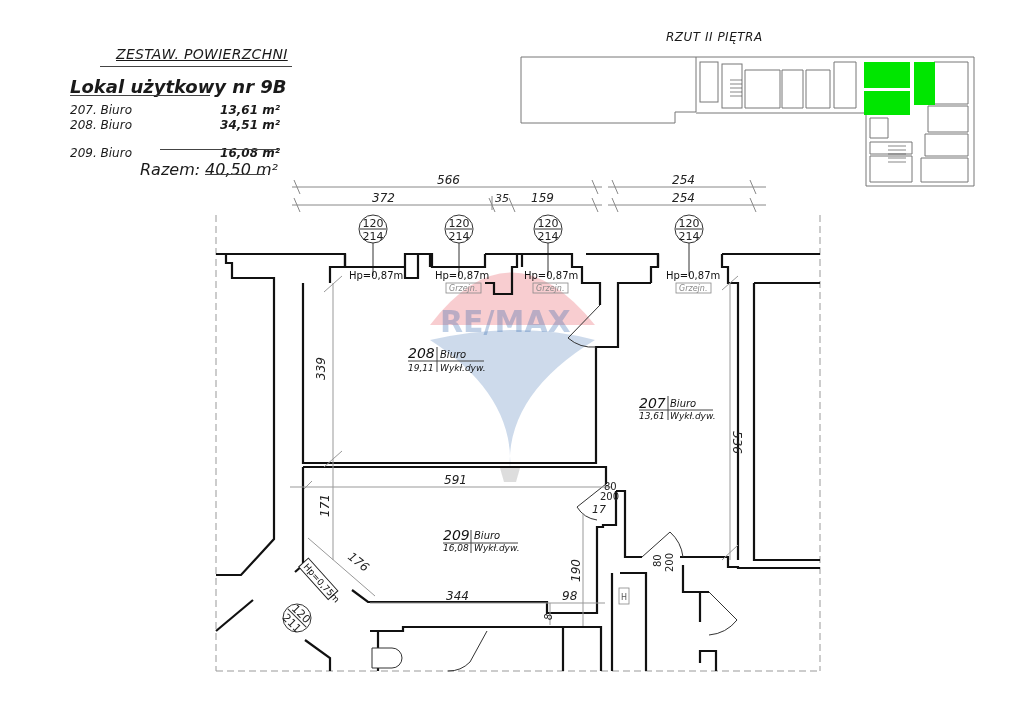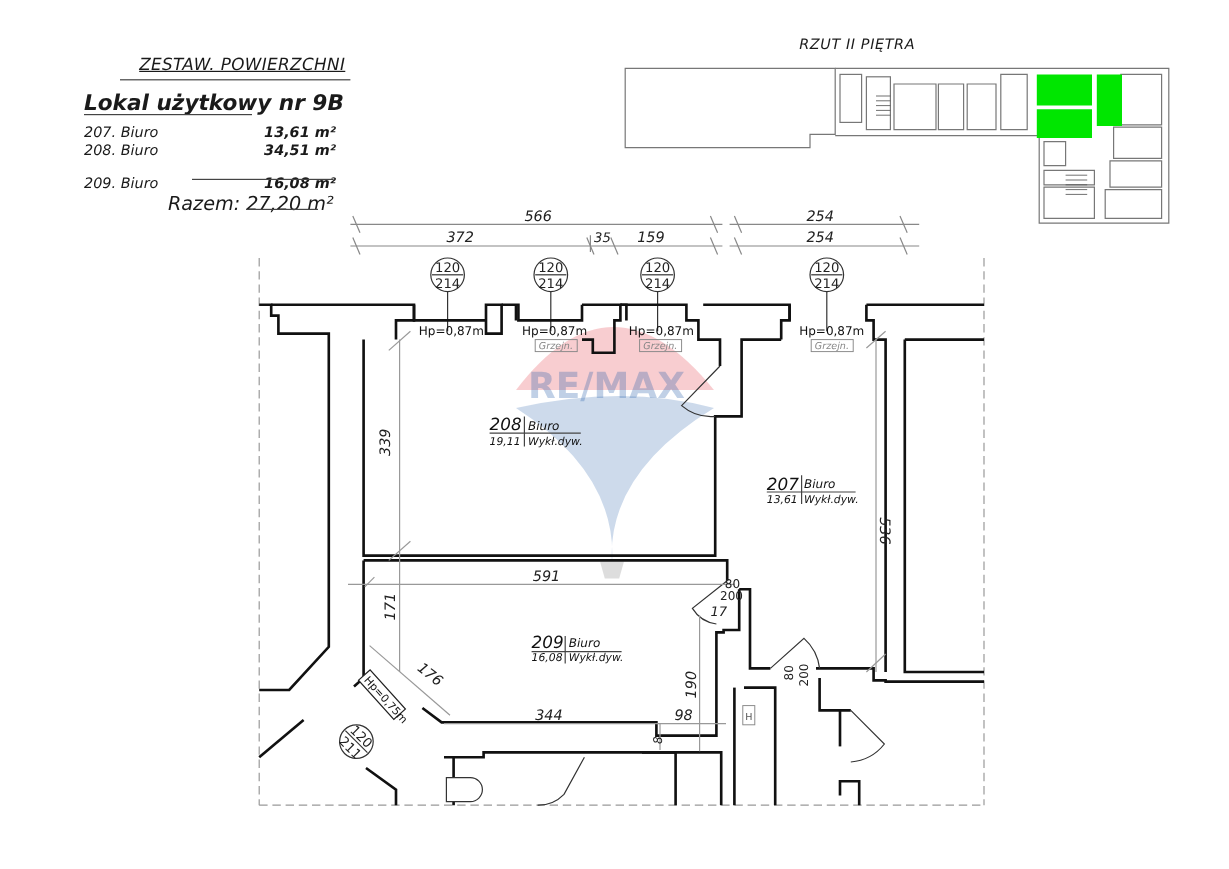--- a/index.html
+++ b/index.html
@@ -38,21 +38,21 @@
   <span class="name">208. Biuro</span>
   <span class="area">34,51 m²</span>
 </div>
 <div class="abs room-row it" style="top:146px">
   <span class="name">209. Biuro</span>
   <span class="area">16,08 m²</span>
 </div>
 <div id="sum-line" class="abs"></div>
 <div id="total-row" class="abs it">
   <span class="name">Razem:</span>
-  <span class="area">27,20 m²</span>
+  <span class="area">40,50 m²</span>
 </div>
 <div id="total-line" class="abs"></div>
 
 <div id="plan-title" class="abs it">RZUT II PIĘTRA</div>
 
 <svg class="abs" style="left:0;top:0" width="1024" height="724">
   <g fill="none" stroke="#777" stroke-width="1">
     <path d="M521 57 H696 V112 H675 V123 H521 Z"></path>
     <path d="M696 57 H974 V186 H866 V113 H696"></path>
     <rect x="700" y="62" width="18" height="40"></rect>

